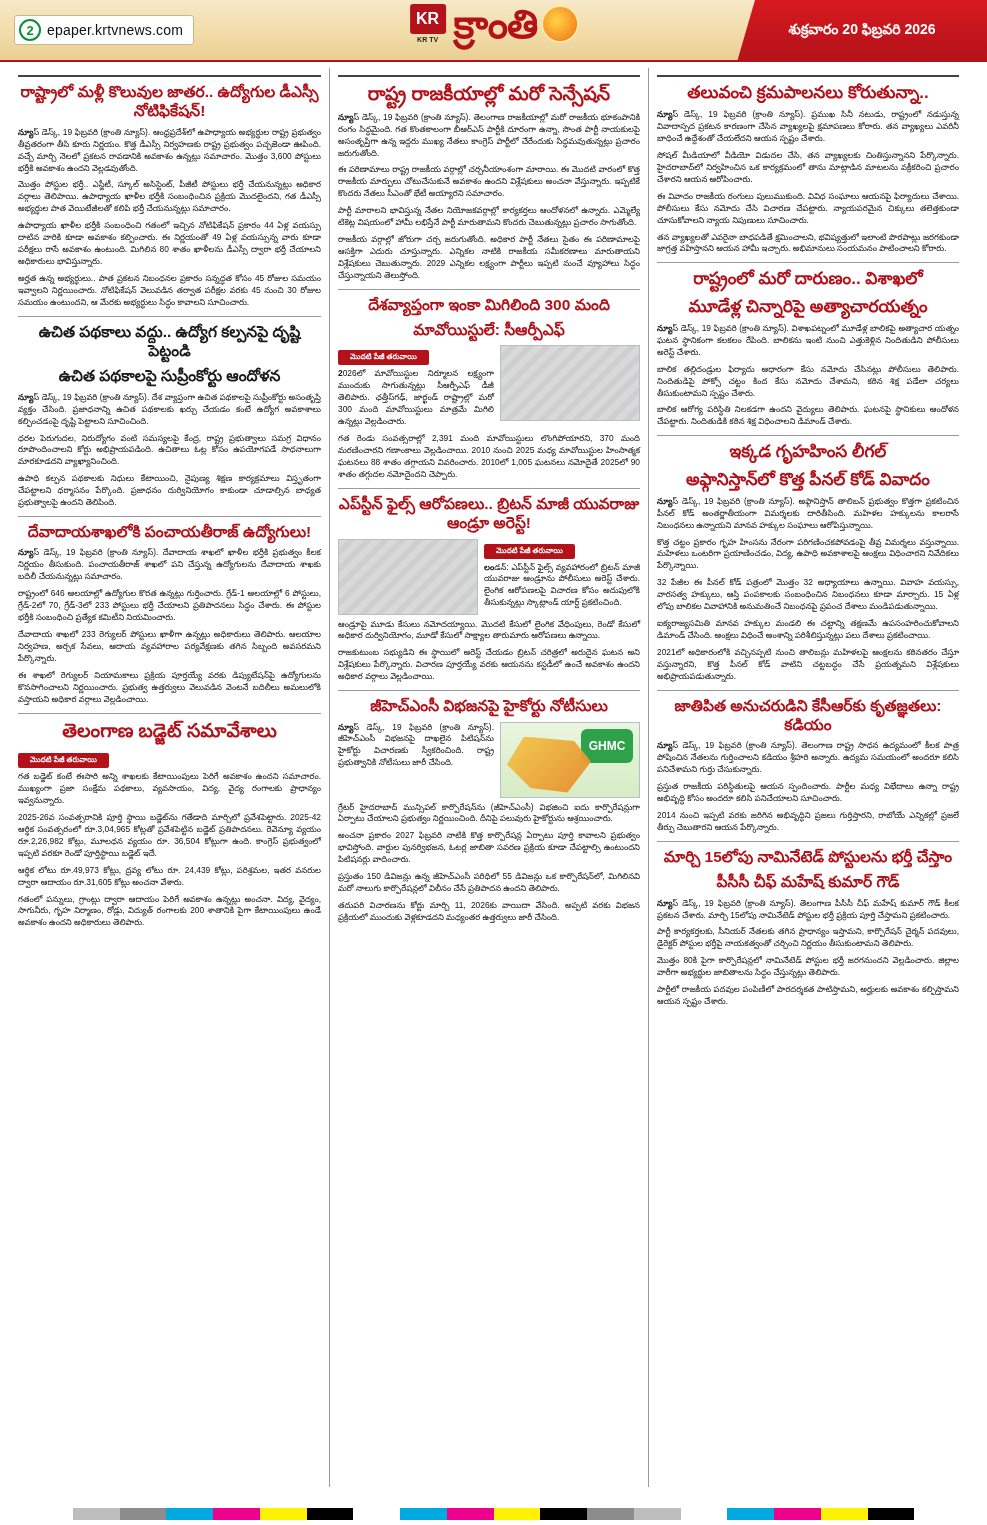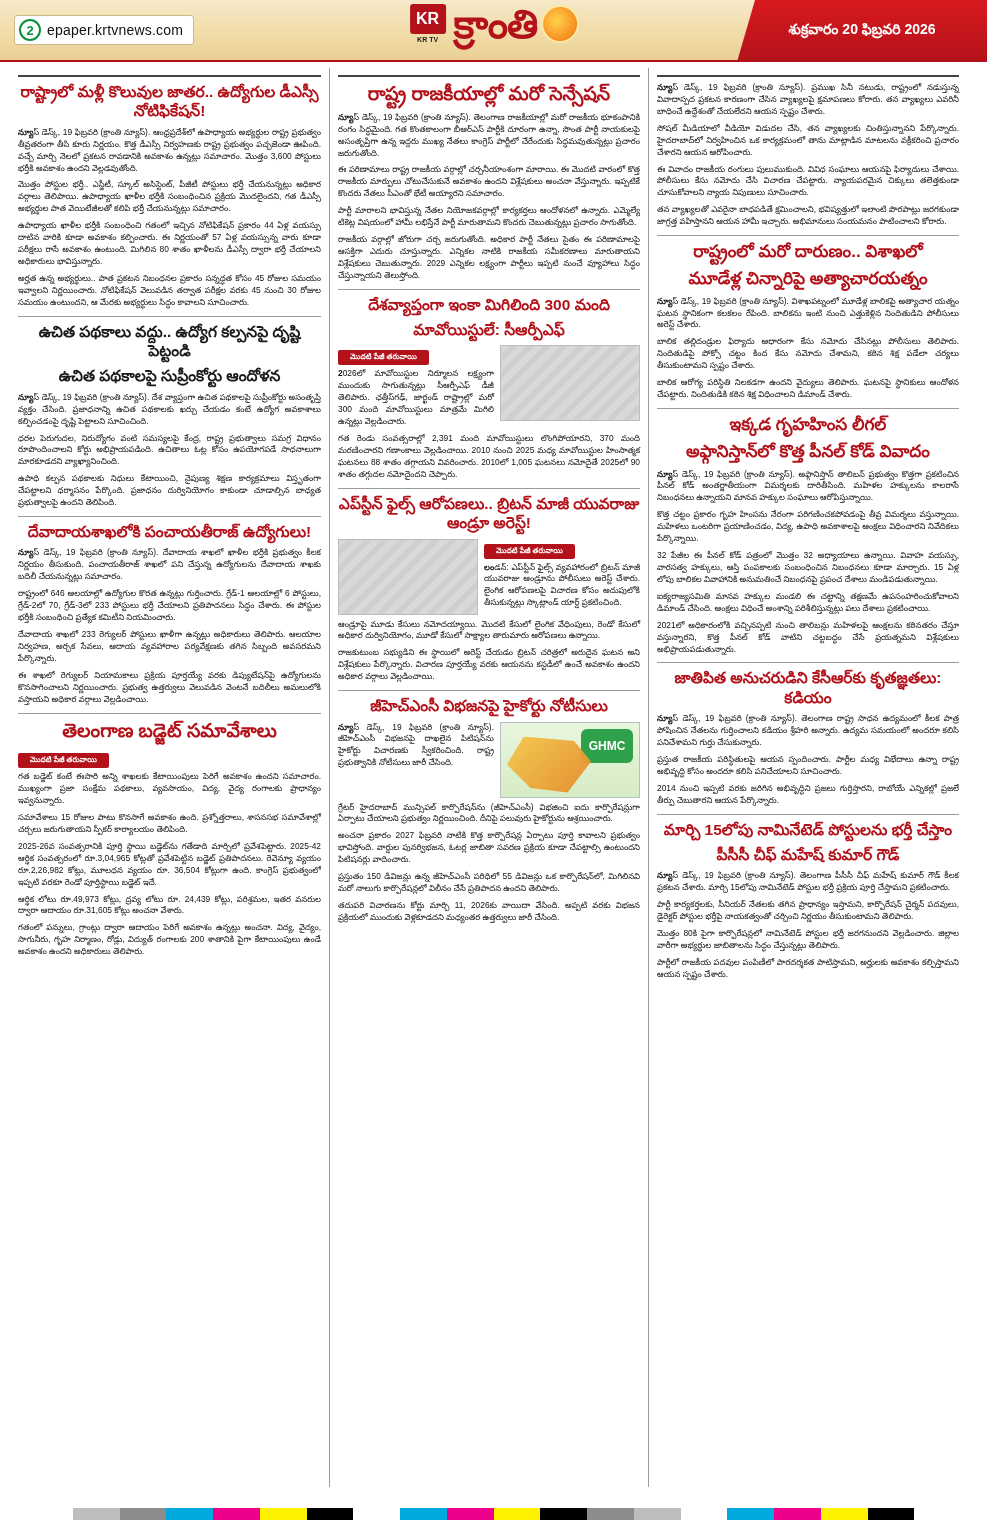--- a/index.html
+++ b/index.html
@@ -240,42 +240,41 @@
     </div>
   </div>
 
   <div class="content">
 
     <div class="col">
       <div class="rule thick"></div>
       <div class="hl">రాష్ట్రాలో మళ్లీ కొలువుల జాతర.. ఉద్యోగుల డీఎస్సీ నోటిఫికేషన్!</div>
       <p class="body lead">న్యూస్ డెస్క్, 19 ఫిబ్రవరి (క్రాంతి న్యూస్). ఆంధ్రప్రదేశ్‌లో ఉపాధ్యాయ అభ్యర్థుల రాష్ట్ర ప్రభుత్వం తీవ్రతరంగా తీసి కూరు నిర్ణయం. కొత్త డీఎస్సీ నిర్వహణకు రాష్ట్ర ప్రభుత్వం పచ్చజెండా ఊపింది. వచ్చే మార్చి నెలలో ప్రకటన రావడానికి అవకాశం ఉన్నట్లు సమాచారం. మొత్తం 3,600 పోస్టులు భర్తీకి అవకాశం ఉందని వెల్లడవుతోంది.</p>
       <p class="body">మొత్తం పోస్టుల భర్తీ.. ఎస్జీటీ, స్కూల్ అసిస్టెంట్, పీజీటీ పోస్టులు భర్తీ చేయనున్నట్లు అధికార వర్గాలు తెలిపాయి. ఉపాధ్యాయ ఖాళీల భర్తీకి సంబంధించిన ప్రక్రియ మొదలైందని, గత డీఎస్సీ అభ్యర్థుల పాత వెయిటేజీలతో కలిపి భర్తీ చేయనున్నట్లు సమాచారం.</p>
-      <p class="body">ఉపాధ్యాయ ఖాళీల భర్తీకి సంబంధించి గతంలో ఇచ్చిన నోటిఫికేషన్ ప్రకారం 44 ఏళ్ల వయస్సు దాటిన వారికి కూడా అవకాశం కల్పించారు. ఈ నిర్ణయంతో 57 ఏళ్ల వయస్సున్న వారు కూడా పరీక్షలు రాసే అవకాశం ఉంటుంది. మిగిలిన 80 శాతం ఖాళీలను డీఎస్సీ ద్వారా భర్తీ చేయాలని అధికారులు భావిస్తున్నారు.</p>
+      <p class="body">ఉపాధ్యాయ ఖాళీల భర్తీకి సంబంధించి గతంలో ఇచ్చిన నోటిఫికేషన్ ప్రకారం 44 ఏళ్ల వయస్సు దాటిన వారికి కూడా అవకాశం కల్పించారు. ఈ నిర్ణయంతో 49 ఏళ్ల వయస్సున్న వారు కూడా పరీక్షలు రాసే అవకాశం ఉంటుంది. మిగిలిన 80 శాతం ఖాళీలను డీఎస్సీ ద్వారా భర్తీ చేయాలని అధికారులు భావిస్తున్నారు.</p>
       <p class="body">అర్హత ఉన్న అభ్యర్థులు.. పాత ప్రకటన నిబంధనల ప్రకారం సన్నద్ధత కోసం 45 రోజుల సమయం ఇవ్వాలని నిర్ణయించారు. నోటిఫికేషన్ వెలువడిన తర్వాత పరీక్షల వరకు 45 నుంచి 30 రోజుల సమయం ఉంటుందని, ఆ మేరకు అభ్యర్థులు సిద్ధం కావాలని సూచించారు.</p>
 
       <div class="rule"></div>
       <div class="hl dark">ఉచిత పథకాలు వద్దు.. ఉద్యోగ కల్పనపై దృష్టి పెట్టండి</div>
       <div class="hl dark">ఉచిత పథకాలపై సుప్రీంకోర్టు ఆందోళన</div>
       <p class="body lead">న్యూస్ డెస్క్, 19 ఫిబ్రవరి (క్రాంతి న్యూస్). దేశ వ్యాప్తంగా ఉచిత పథకాలపై సుప్రీంకోర్టు అసంతృప్తి వ్యక్తం చేసింది. ప్రజాధనాన్ని ఉచిత పథకాలకు ఖర్చు చేయడం కంటే ఉద్యోగ అవకాశాలు కల్పించడంపై దృష్టి పెట్టాలని సూచించింది.</p>
       <p class="body">ధరల పెరుగుదల, నిరుద్యోగం వంటి సమస్యలపై కేంద్ర, రాష్ట్ర ప్రభుత్వాలు సమగ్ర విధానం రూపొందించాలని కోర్టు అభిప్రాయపడింది. ఉచితాలు ఓట్ల కోసం ఉపయోగపడే సాధనాలుగా మారకూడదని వ్యాఖ్యానించింది.</p>
       <p class="body">ఉపాధి కల్పన పథకాలకు నిధులు కేటాయించి, నైపుణ్య శిక్షణ కార్యక్రమాలు విస్తృతంగా చేపట్టాలని ధర్మాసనం పేర్కొంది. ప్రజాధనం దుర్వినియోగం కాకుండా చూడాల్సిన బాధ్యత ప్రభుత్వాలపై ఉందని తెలిపింది.</p>
 
       <div class="rule"></div>
       <div class="hl">దేవాదాయశాఖలోకి పంచాయతీరాజ్ ఉద్యోగులు!</div>
       <p class="body lead">న్యూస్ డెస్క్, 19 ఫిబ్రవరి (క్రాంతి న్యూస్). దేవాదాయ శాఖలో ఖాళీల భర్తీకి ప్రభుత్వం కీలక నిర్ణయం తీసుకుంది. పంచాయతీరాజ్ శాఖలో పని చేస్తున్న ఉద్యోగులను దేవాదాయ శాఖకు బదిలీ చేయనున్నట్లు సమాచారం.</p>
       <p class="body">రాష్ట్రంలో 646 ఆలయాల్లో ఉద్యోగుల కొరత ఉన్నట్లు గుర్తించారు. గ్రేడ్-1 ఆలయాల్లో 6 పోస్టులు, గ్రేడ్-2లో 70, గ్రేడ్-3లో 233 పోస్టులు భర్తీ చేయాలని ప్రతిపాదనలు సిద్ధం చేశారు. ఈ పోస్టుల భర్తీకి సంబంధించి ప్రత్యేక కమిటీని నియమించారు.</p>
       <p class="body">దేవాదాయ శాఖలో 233 రెగ్యులర్ పోస్టులు ఖాళీగా ఉన్నట్లు అధికారులు తెలిపారు. ఆలయాల నిర్వహణ, అర్చక సేవలు, ఆదాయ వ్యవహారాల పర్యవేక్షణకు తగిన సిబ్బంది అవసరమని పేర్కొన్నారు.</p>
       <p class="body">ఈ శాఖలో రెగ్యులర్ నియామకాలు ప్రక్రియ పూర్తయ్యే వరకు డిప్యుటేషన్‌పై ఉద్యోగులను కొనసాగించాలని నిర్ణయించారు. ప్రభుత్వ ఉత్తర్వులు వెలువడిన వెంటనే బదిలీలు అమలులోకి వస్తాయని అధికార వర్గాలు వెల్లడించాయి.</p>
 
       <div class="rule"></div>
       <div class="hl big">తెలంగాణ బడ్జెట్ సమావేశాలు</div>
       <div class="byline">మొదటి పేజీ తరువాయి</div>
       <p class="body">గత బడ్జెట్ కంటే ఈసారి అన్ని శాఖలకు కేటాయింపులు పెరిగే అవకాశం ఉందని సమాచారం. ముఖ్యంగా ప్రజా సంక్షేమ పథకాలు, వ్యవసాయం, విద్య, వైద్య రంగాలకు ప్రాధాన్యం ఇవ్వనున్నారు.</p>
-      <p class="body">సమావేశాలు 15 రోజుల పాటు కొనసాగే అవకాశం ఉంది. ప్రశ్నోత్తరాలు, శాసనసభ సమావేశాల్లో చర్చలు జరుగుతాయని స్పీకర్ కార్యాలయం తెలిపింది.</p>
       <p class="body">2025-26వ సంవత్సరానికి పూర్తి స్థాయి బడ్జెట్‌ను గతేడాది మార్చిలో ప్రవేశపెట్టారు. 2025-42 ఆర్థిక సంవత్సరంలో రూ.3,04,965 కోట్లతో ప్రవేశపెట్టిన బడ్జెట్ ప్రతిపాదనలు. రెవెన్యూ వ్యయం రూ.2,26,982 కోట్లు, మూలధన వ్యయం రూ. 36,504 కోట్లుగా ఉంది. కాంగ్రెస్ ప్రభుత్వంలో ఇప్పటి వరకూ రెండో పూర్తిస్థాయి బడ్జెట్ ఇదే.</p>
       <p class="body">ఆర్థిక లోటు రూ.49,973 కోట్లు, ద్రవ్య లోటు రూ. 24,439 కోట్లు, పరిశ్రమల, ఇతర వనరుల ద్వారా ఆదాయం రూ.31,605 కోట్లు అంచనా వేశారు.</p>
       <p class="body">గతంలో పన్నులు, గ్రాంట్లు ద్వారా ఆదాయం పెరిగే అవకాశం ఉన్నట్లు అంచనా. విద్య, వైద్యం, సాగునీరు, గృహ నిర్మాణం, రోడ్లు, విద్యుత్ రంగాలకు 200 శాతానికి పైగా కేటాయింపులు ఉండే అవకాశం ఉందని అధికారులు తెలిపారు.</p>
     </div>
 
     <div class="col">
       <div class="rule thick"></div>
       <div class="hl big">రాష్ట్ర రాజకీయాల్లో మరో సెన్సేషన్</div>
       <p class="body lead">న్యూస్ డెస్క్, 19 ఫిబ్రవరి (క్రాంతి న్యూస్). తెలంగాణ రాజకీయాల్లో మరో రాజకీయ భూకంపానికి రంగం సిద్ధమైంది. గత కొంతకాలంగా బీఆర్ఎస్ పార్టీకి దూరంగా ఉన్నా, సొంత పార్టీ నాయకులపై అసంతృప్తిగా ఉన్న ఇద్దరు ముఖ్య నేతలు కాంగ్రెస్ పార్టీలో చేరేందుకు సిద్ధమవుతున్నట్లు ప్రచారం జరుగుతోంది.</p>
       <p class="body">ఈ పరిణామాలు రాష్ట్ర రాజకీయ వర్గాల్లో చర్చనీయాంశంగా మారాయి. ఈ మొదటి వారంలో కొత్త రాజకీయ మార్పులు చోటుచేసుకునే అవకాశం ఉందని విశ్లేషకులు అంచనా వేస్తున్నారు. ఇప్పటికే కొందరు నేతలు సీఎంతో భేటీ అయ్యారని సమాచారం.</p>
@@ -315,20 +314,21 @@
         <div class="clear"></div>
         <p class="body">గ్రేటర్ హైదరాబాద్ మున్సిపల్ కార్పొరేషన్‌ను (జీహెచ్ఎంసీ) విభజించి ఐదు కార్పొరేషన్లుగా ఏర్పాటు చేయాలని ప్రభుత్వం నిర్ణయించింది. దీనిపై పలువురు హైకోర్టును ఆశ్రయించారు.</p>
         <p class="body">అంచనా ప్రకారం 2027 ఫిబ్రవరి నాటికి కొత్త కార్పొరేషన్ల ఏర్పాటు పూర్తి కావాలని ప్రభుత్వం భావిస్తోంది. వార్డుల పునర్విభజన, ఓటర్ల జాబితా సవరణ ప్రక్రియ కూడా చేపట్టాల్సి ఉంటుందని పిటిషనర్లు వాదించారు.</p>
         <p class="body">ప్రస్తుతం 150 డివిజన్లు ఉన్న జీహెచ్ఎంసీ పరిధిలో 55 డివిజన్లు ఒక కార్పొరేషన్‌లో, మిగిలినవి మరో నాలుగు కార్పొరేషన్లలో విలీనం చేసే ప్రతిపాదన ఉందని తెలిపారు.</p>
         <p class="body">తదుపరి విచారణను కోర్టు మార్చి 11, 2026కు వాయిదా వేసింది. అప్పటి వరకు విభజన ప్రక్రియలో ముందుకు వెళ్లకూడదని మధ్యంతర ఉత్తర్వులు జారీ చేసింది.</p>
       </div>
     </div>
 
     <div class="col">
       <div class="rule thick"></div>
+      <div class="hl mid">తలువంచి క్రమపాలనలు కోరుతున్నా..</div>
       <p class="body lead">న్యూస్ డెస్క్, 19 ఫిబ్రవరి (క్రాంతి న్యూస్). ప్రముఖ సినీ నటుడు, రాష్ట్రంలో నడుస్తున్న వివాదాస్పద ప్రకటన కారణంగా చేసిన వ్యాఖ్యలపై క్షమాపణలు కోరారు. తన వ్యాఖ్యలు ఎవరినీ బాధించే ఉద్దేశంతో చేయలేదని ఆయన స్పష్టం చేశారు.</p>
       <p class="body">సోషల్ మీడియాలో వీడియో విడుదల చేసి, తన వ్యాఖ్యలకు చింతిస్తున్నానని పేర్కొన్నారు. హైదరాబాద్‌లో నిర్వహించిన ఒక కార్యక్రమంలో తాను మాట్లాడిన మాటలను వక్రీకరించి ప్రచారం చేశారని ఆయన ఆరోపించారు.</p>
       <p class="body">ఈ వివాదం రాజకీయ రంగులు పులుముకుంది. వివిధ సంఘాలు ఆయనపై ఫిర్యాదులు చేశాయి. పోలీసులు కేసు నమోదు చేసి విచారణ చేపట్టారు. న్యాయపరమైన చిక్కులు తలెత్తకుండా చూసుకోవాలని న్యాయ నిపుణులు సూచించారు.</p>
       <p class="body">తన వ్యాఖ్యలతో ఎవరైనా బాధపడితే క్షమించాలని, భవిష్యత్తులో ఇలాంటి పొరపాట్లు జరగకుండా జాగ్రత్త వహిస్తానని ఆయన హామీ ఇచ్చారు. అభిమానులు సంయమనం పాటించాలని కోరారు.</p>
 
       <div class="rule"></div>
       <div class="hl mid">రాష్ట్రంలో మరో దారుణం.. విశాఖలో</div>
       <div class="hl mid">మూడేళ్ల చిన్నారిపై అత్యాచారయత్నం</div>
       <p class="body lead">న్యూస్ డెస్క్, 19 ఫిబ్రవరి (క్రాంతి న్యూస్). విశాఖపట్నంలో మూడేళ్ల బాలికపై అత్యాచార యత్నం ఘటన స్థానికంగా కలకలం రేపింది. బాలికను ఇంటి నుంచి ఎత్తుకెళ్లిన నిందితుడిని పోలీసులు అరెస్ట్ చేశారు.</p>
       <p class="body">బాలిక తల్లిదండ్రుల ఫిర్యాదు ఆధారంగా కేసు నమోదు చేసినట్లు పోలీసులు తెలిపారు. నిందితుడిపై పోక్సో చట్టం కింద కేసు నమోదు చేశామని, కఠిన శిక్ష పడేలా చర్యలు తీసుకుంటామని స్పష్టం చేశారు.</p>

